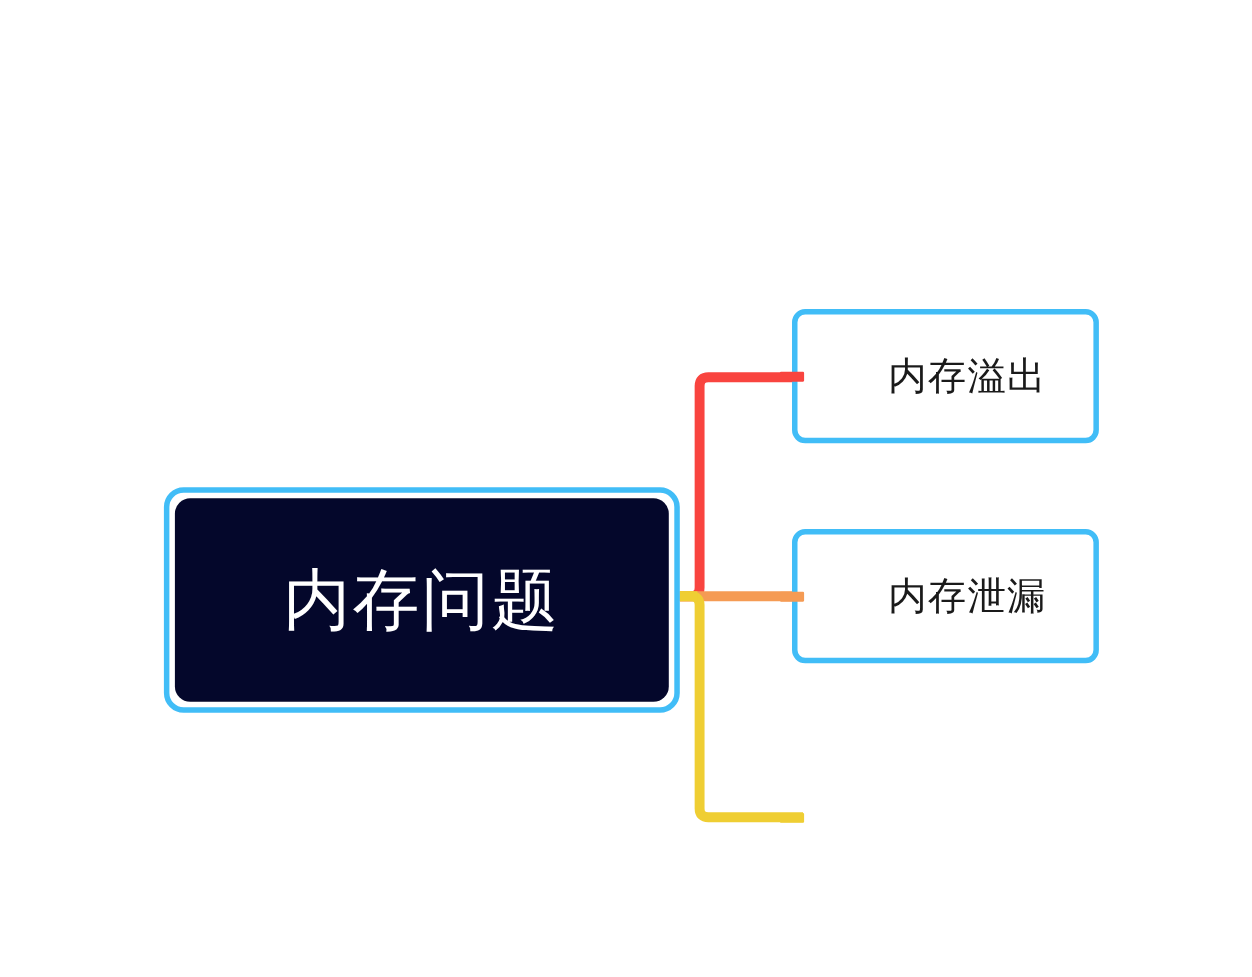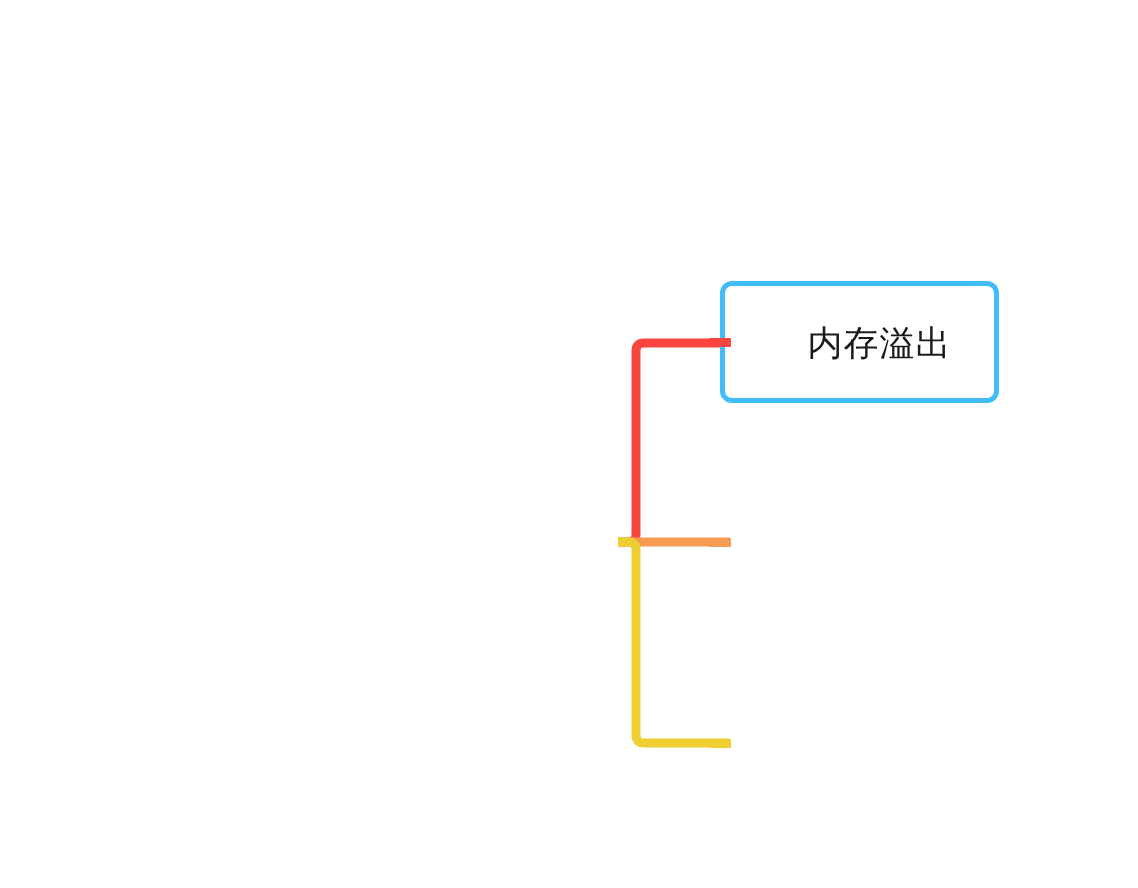--- a/index.html
+++ b/index.html
@@ -107,23 +107,31 @@
 
     <path d="M 618 542 L 622 542 L 628 542 Q 636 542 636 534 L 636 351 Q 636 343 644 343 L 730 343" fill="none" stroke="#f9443f" stroke-width="9" stroke-linecap="butt" stroke-linejoin="round"></path>
 
     <path d="M 618 542 L 730 542" fill="none" stroke="#f59b54" stroke-width="9" stroke-linecap="butt"></path>
 
     <path d="M 618 542 L 628 542 Q 636 542 636 550 L 636 735 Q 636 743 644 743 L 730 743" fill="none" stroke="#efce33" stroke-width="9" stroke-linecap="butt" stroke-linejoin="round"></path>
 
     <path d="M 618 542 L 634 542" fill="none" stroke="#efce33" stroke-width="9" stroke-linecap="butt"></path>
   </svg>
 
+  <div class="root-node">
+    <div class="root-inner">
+      <span class="root-label">内存问题</span>
+    </div>
+  </div>
 
   <div class="child-node n0">
     <span class="child-label">内存溢出</span>
   </div>
   <div class="stub" style="left:709px; top:338px; background:#f9443f;"></div>
 
+  <div class="child-node n1">
+    <span class="child-label">内存泄漏</span>
+  </div>
   <div class="stub" style="left:709px; top:538px; background:#f59b54;"></div>
 
   <div class="stub" style="left:709px; top:739px; background:#efce33;"></div>
 
 </div>
 
 </body></html>

